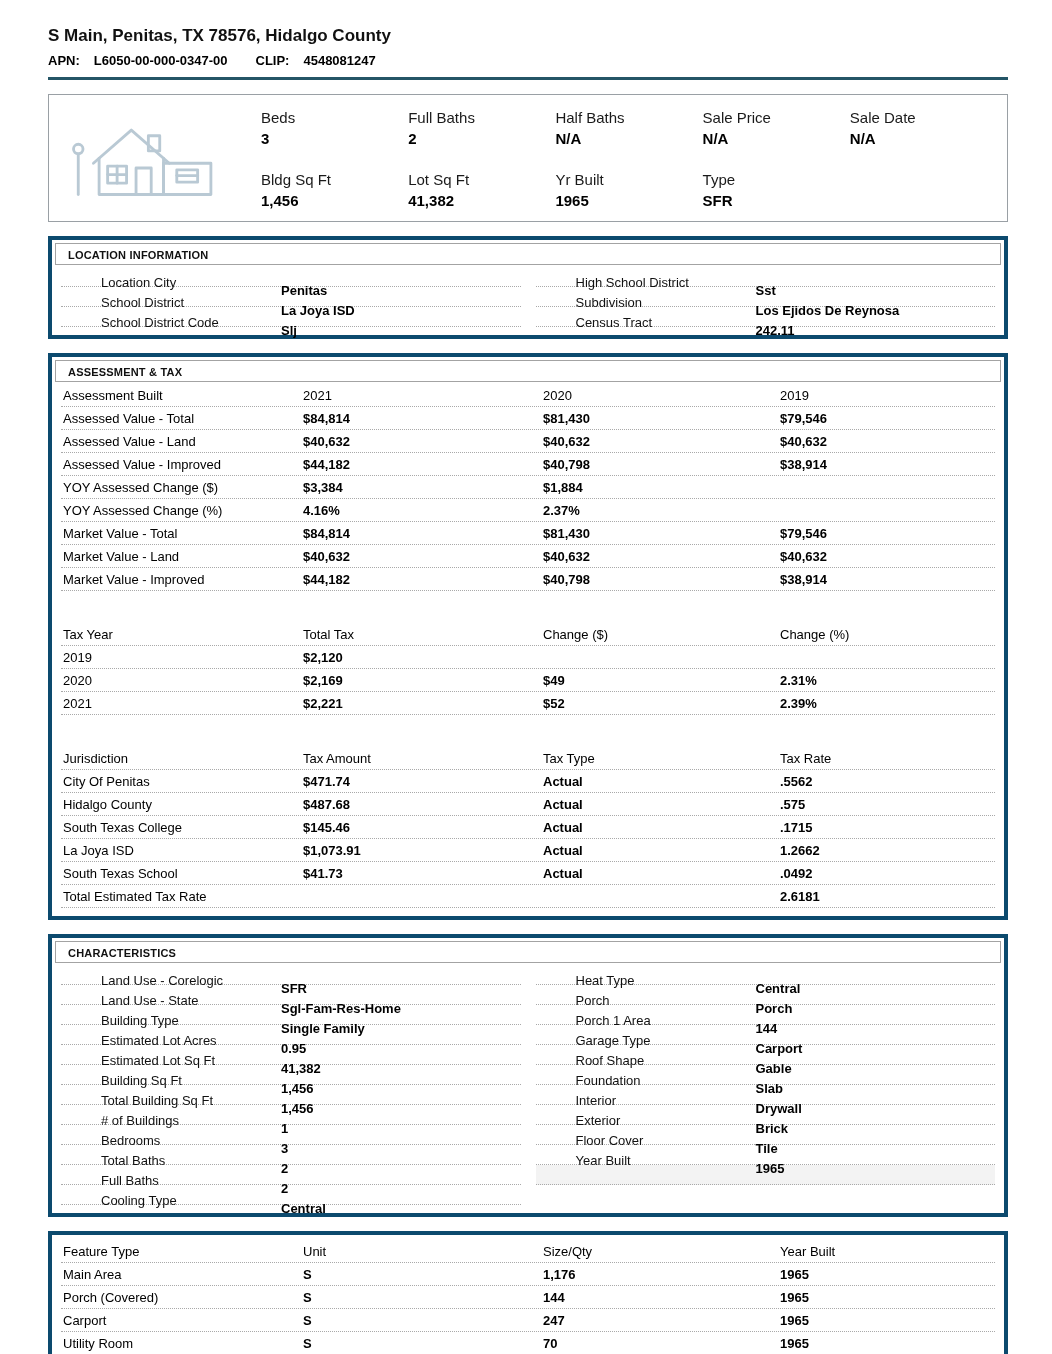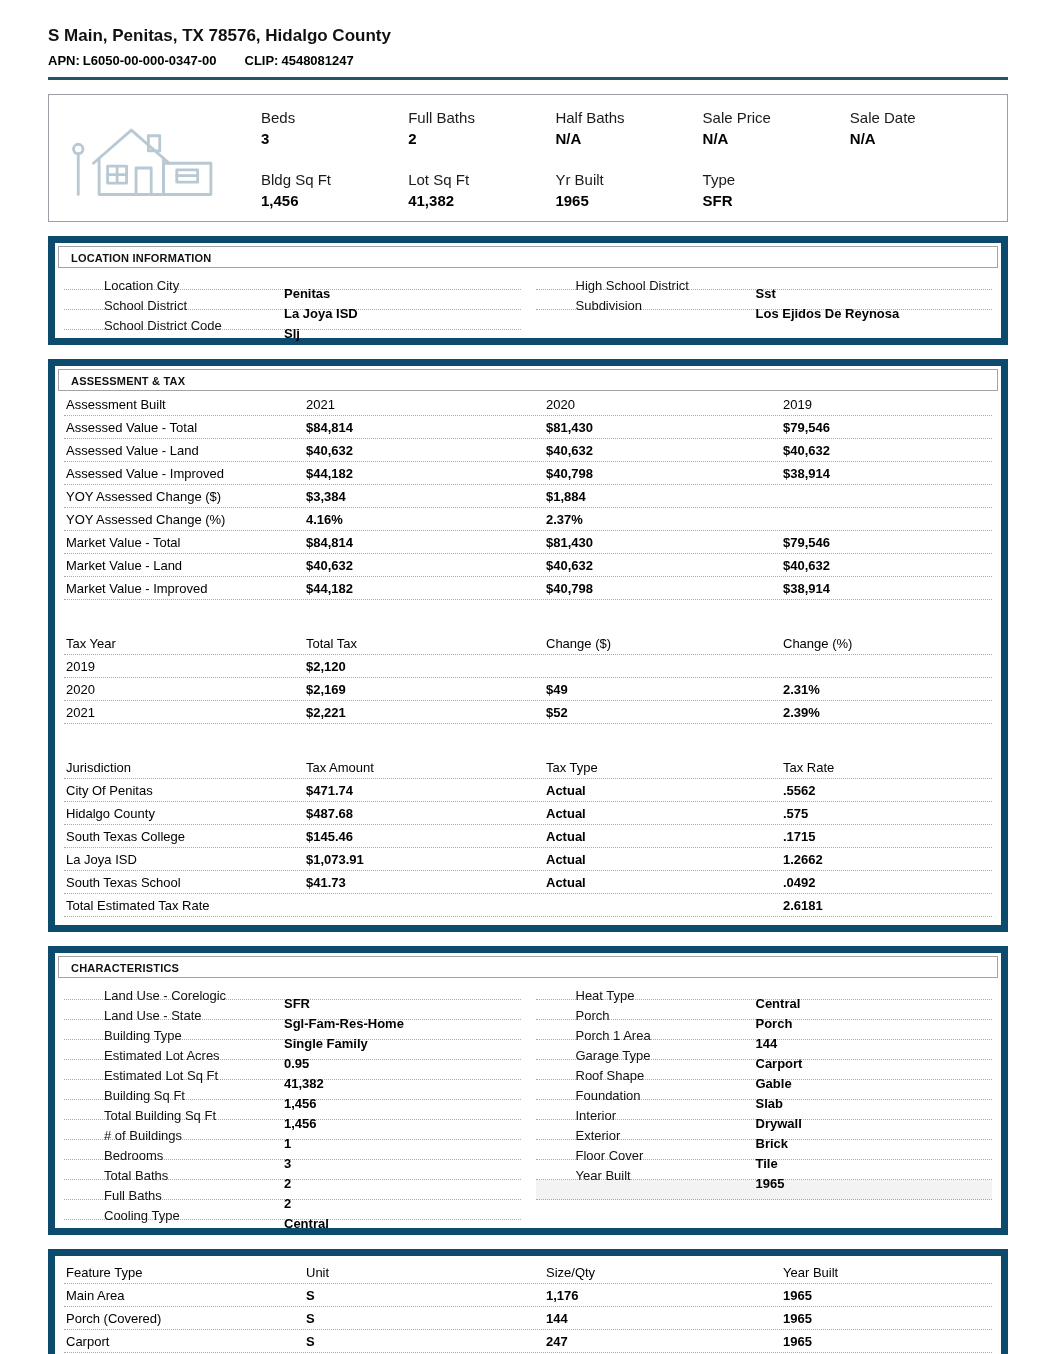--- a/index.html
+++ b/index.html
@@ -6,33 +6,33 @@
   html,body { background:#ffffff; }
   body {
     width:1052px; height:1354px; overflow:hidden;
     font-family:"Liberation Sans", sans-serif; color:#000;
   }
   .page { padding:26px 44px 0 48px; }
 
   
   .title { font-size:17px; font-weight:bold; color:#111; }
   .apn-line { margin-top:7px; font-size:13px; font-weight:bold; display:flex; gap:28px; }
-  .apn-group { display:flex; gap:3px; }
+  .apn-group { display:flex; gap:14px; }
   .rule { margin-top:9px; height:3px; background:#245566; }
 
   
   .summary-box { margin-top:14px; border:1px solid #9aa0a5; height:128px; display:flex; }
   .house-wrap { width:212px; display:flex; align-items:center; justify-content:center; }
   .summary-fields { flex:1; padding:14px 10px 12px 0; display:flex; flex-direction:column; justify-content:space-between; }
   .sum-row { display:grid; grid-template-columns:repeat(5,1fr); }
   .sum-label { font-size:15px; color:#1a1a1a; }
   .sum-value { font-size:15px; font-weight:bold; margin-top:4px; }
 
   
-  .section { margin-top:14px; border:7px solid #0c4a6e; padding:3px 3px 8px 3px; }
+  .section { margin-top:14px; border:4px solid #0c4a6e; padding:3px 3px 8px 3px; }
   .section-title {
     border:1px solid #a3a3a3; height:22px; line-height:22px;
     padding-left:12px; font-size:11px; font-weight:bold; letter-spacing:.2px; color:#111;
   }
   .section-body { padding:0 6px; margin-top:2px; }
 
   
   .two-col { display:grid; grid-template-columns:1fr 1fr; column-gap:15px; }
   .pair-row { display:grid; grid-template-columns:220px 1fr; align-items:center;
               height:20px; border-bottom:1px dotted #a9a9a9; font-size:13px; }
@@ -162,20 +162,24 @@
           <div class="pair-row">
             <span class="pair-label">High School District</span>
             <span class="pair-value">Sst</span>
           </div>
 
           <div class="pair-row">
             <span class="pair-label">Subdivision</span>
             <span class="pair-value">Los Ejidos De Reynosa</span>
           </div>
 
+          <div class="pair-row">
+            <span class="pair-label">Census Tract</span>
+            <span class="pair-value">242.11</span>
+          </div>
         </div>
     </div>
   </section>
 
   <section class="section">
     <div class="section-title">ASSESSMENT &amp; TAX</div>
     <div class="section-body">
 
       <div class="g4row g4head">
         <span class="c0">Assessment Built</span>

